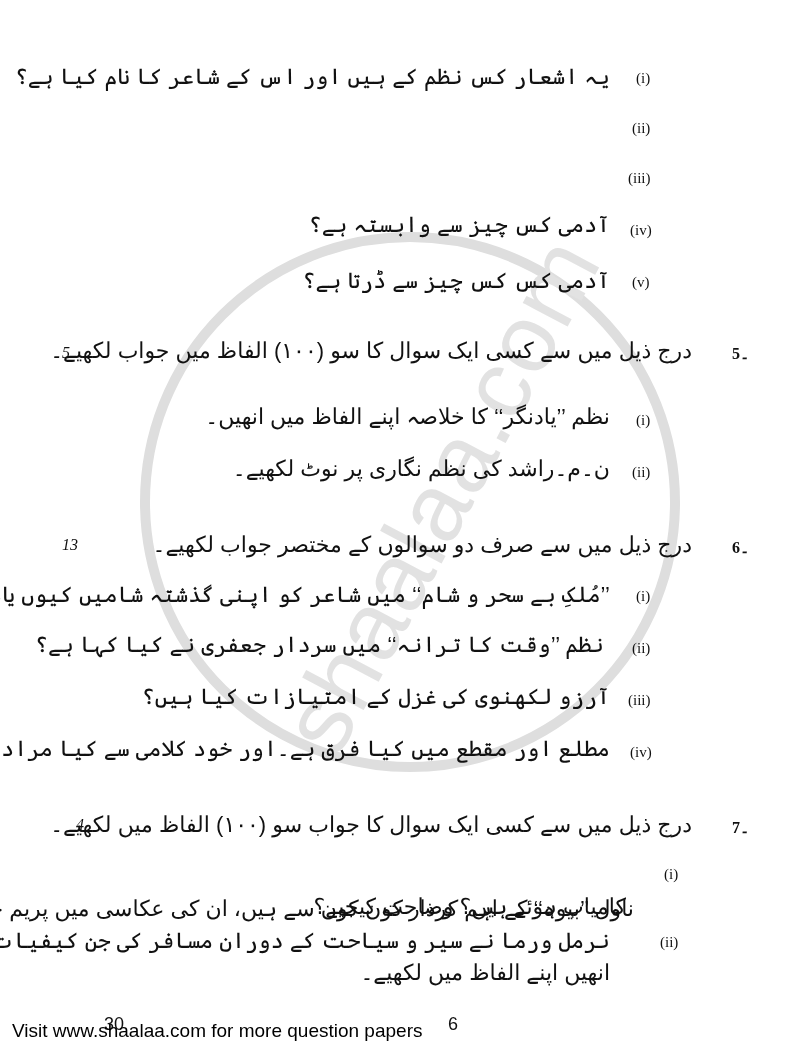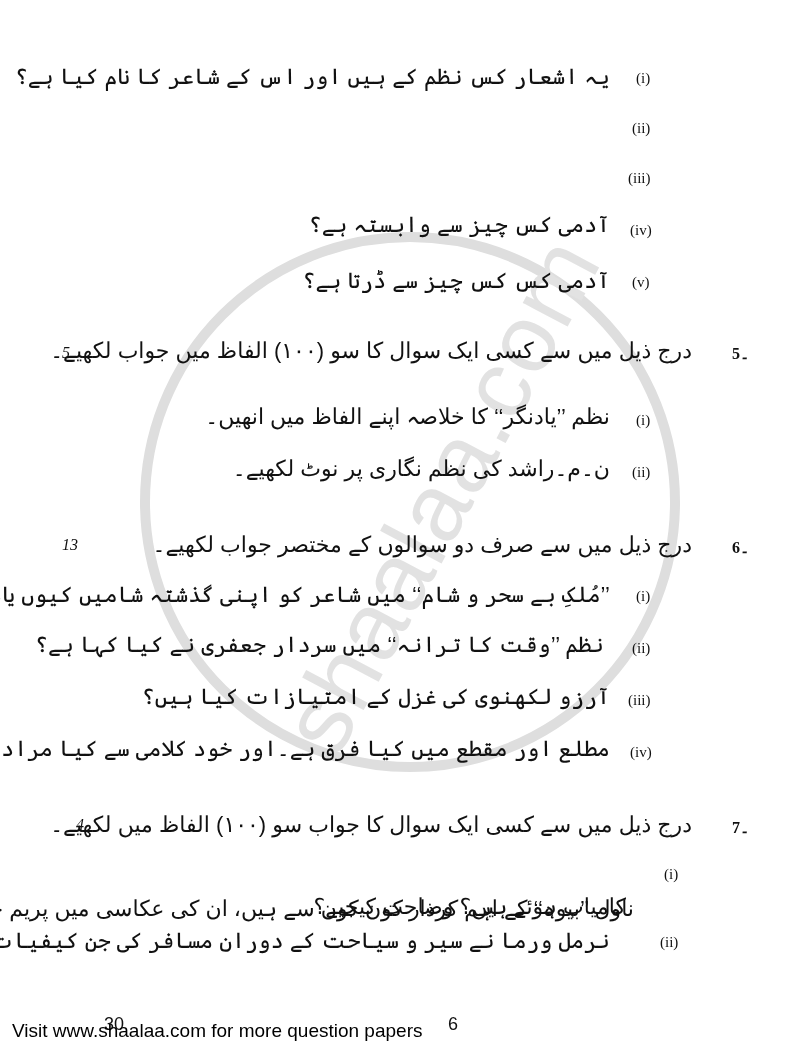--- a/index.html
+++ b/index.html
@@ -71,18 +71,19 @@
   <div class="marks" style="left:76px; top:816px;">4</div>
   <div class="qnum" style="left:732px; top:818px;">7۔</div>
   <div class="line" style="right:108px; top:814px;">درج ذیل میں سے کسی ایک سوال کا جواب سو (۱۰۰) الفاظ میں لکھیے۔</div>
 
   <div class="num" style="left:664px; top:866px;">(i)</div>
   <div class="line" style="right:166px; top:862px;margin-top:36px;">ناول ’’بیوہ‘‘ کے اہم کردار کون کون سے ہیں، ان کی عکاسی میں پریم چند کس حد تک</div>
   <div class="line" style="right:174px; top:896px;">کامیاب ہوئے ہیں؟ وضاحت کیجیے؟</div>
 
   <div class="num" style="left:660px; top:934px;">(ii)</div>
   <div class="line" style="right:190px; top:930px;">نرمل ورما نے سیر و سیاحت کے دوران مسافر کی جن کیفیات کا ذکر کیا ہے</div>
+  <div class="line" style="right:190px; top:962px;">انھیں اپنے الفاظ میں لکھیے۔</div>
 
   <div class="pg" style="left:56px; top:1014px;">30</div>
   <div class="pg" style="left:400px; top:1014px;">6</div>
   <div class="footer">Visit www.shaalaa.com for more question papers</div>
 
 </div>
 
 </body></html>

